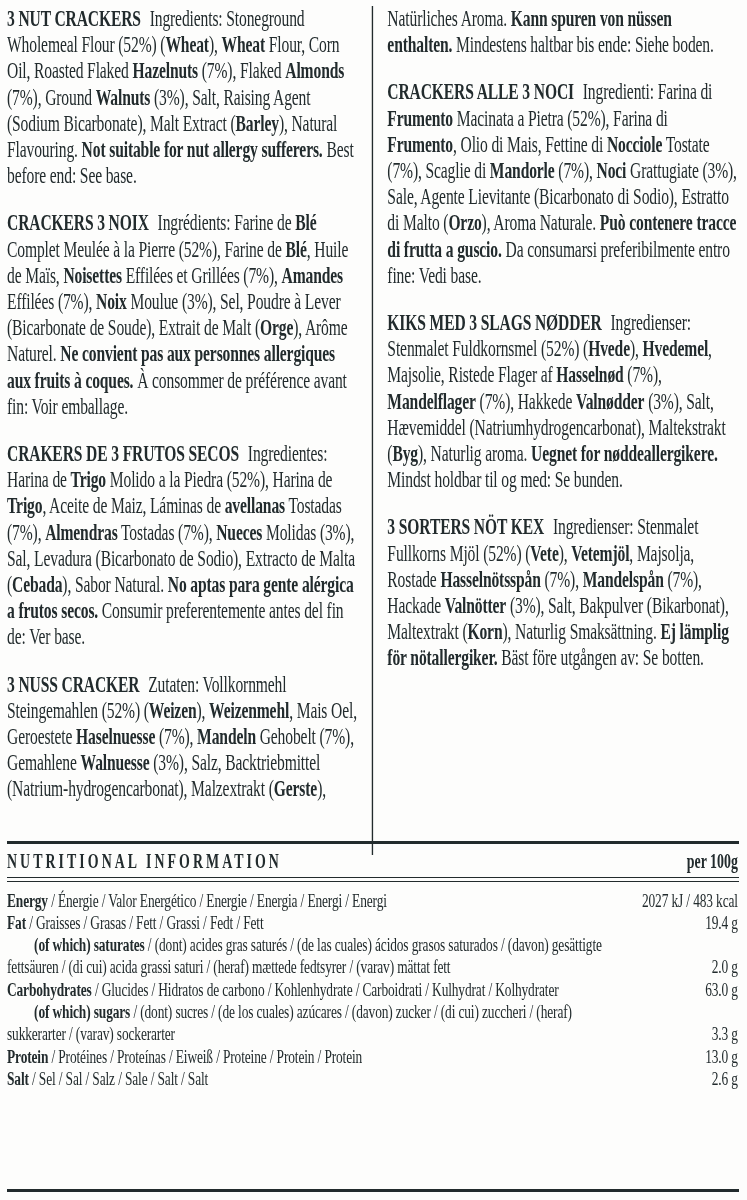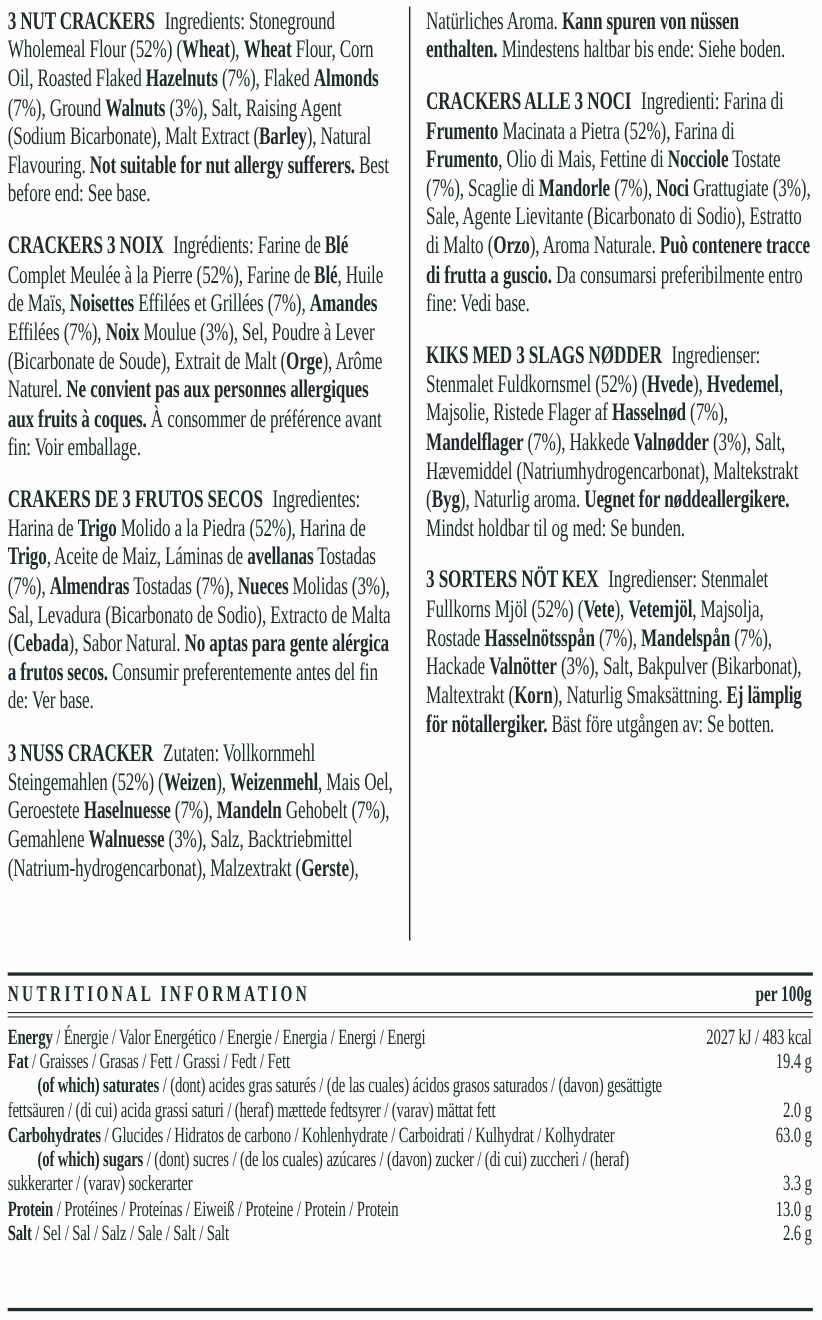--- a/index.html
+++ b/index.html
@@ -15,21 +15,21 @@
   .cols{
     position:absolute;left:7px;top:6px;height:849px;
     column-count:2;column-gap:44px;column-fill:auto;
     column-rule:2.2px solid #222b2d;
     font-size:23px;line-height:26.2px;letter-spacing:-0.2px;
   }
   .sec{margin:0 0 21px 0;}
   .sec .head{font-weight:bold;margin-right:13px;}
   .sec b{font-weight:bold;}
 
-  .nutri{position:absolute;left:7px;top:884px;width:732px;}
+  .nutri{position:absolute;left:7px;top:841px;width:732px;}
   .rule-top{border-top:3px solid #222b2d;}
   .head-row{display:flex;justify-content:space-between;align-items:baseline;
     padding:5px 0 4px 0;line-height:24px;}
   .ntitle{font-weight:bold;font-size:20.5px;letter-spacing:4.5px;}
   .per{font-weight:bold;font-size:20.5px;letter-spacing:0;}
   .dbl{height:2.6px;border-top:1.8px solid #222b2d;border-bottom:1.8px solid #222b2d;}
 
   .tbl{margin-top:7px;font-size:19.8px;line-height:22.3px;letter-spacing:-0.2px;}
   .row{display:flex;justify-content:space-between;align-items:flex-end;}
   .lbl{flex:0 1 auto;max-width:880px;}

